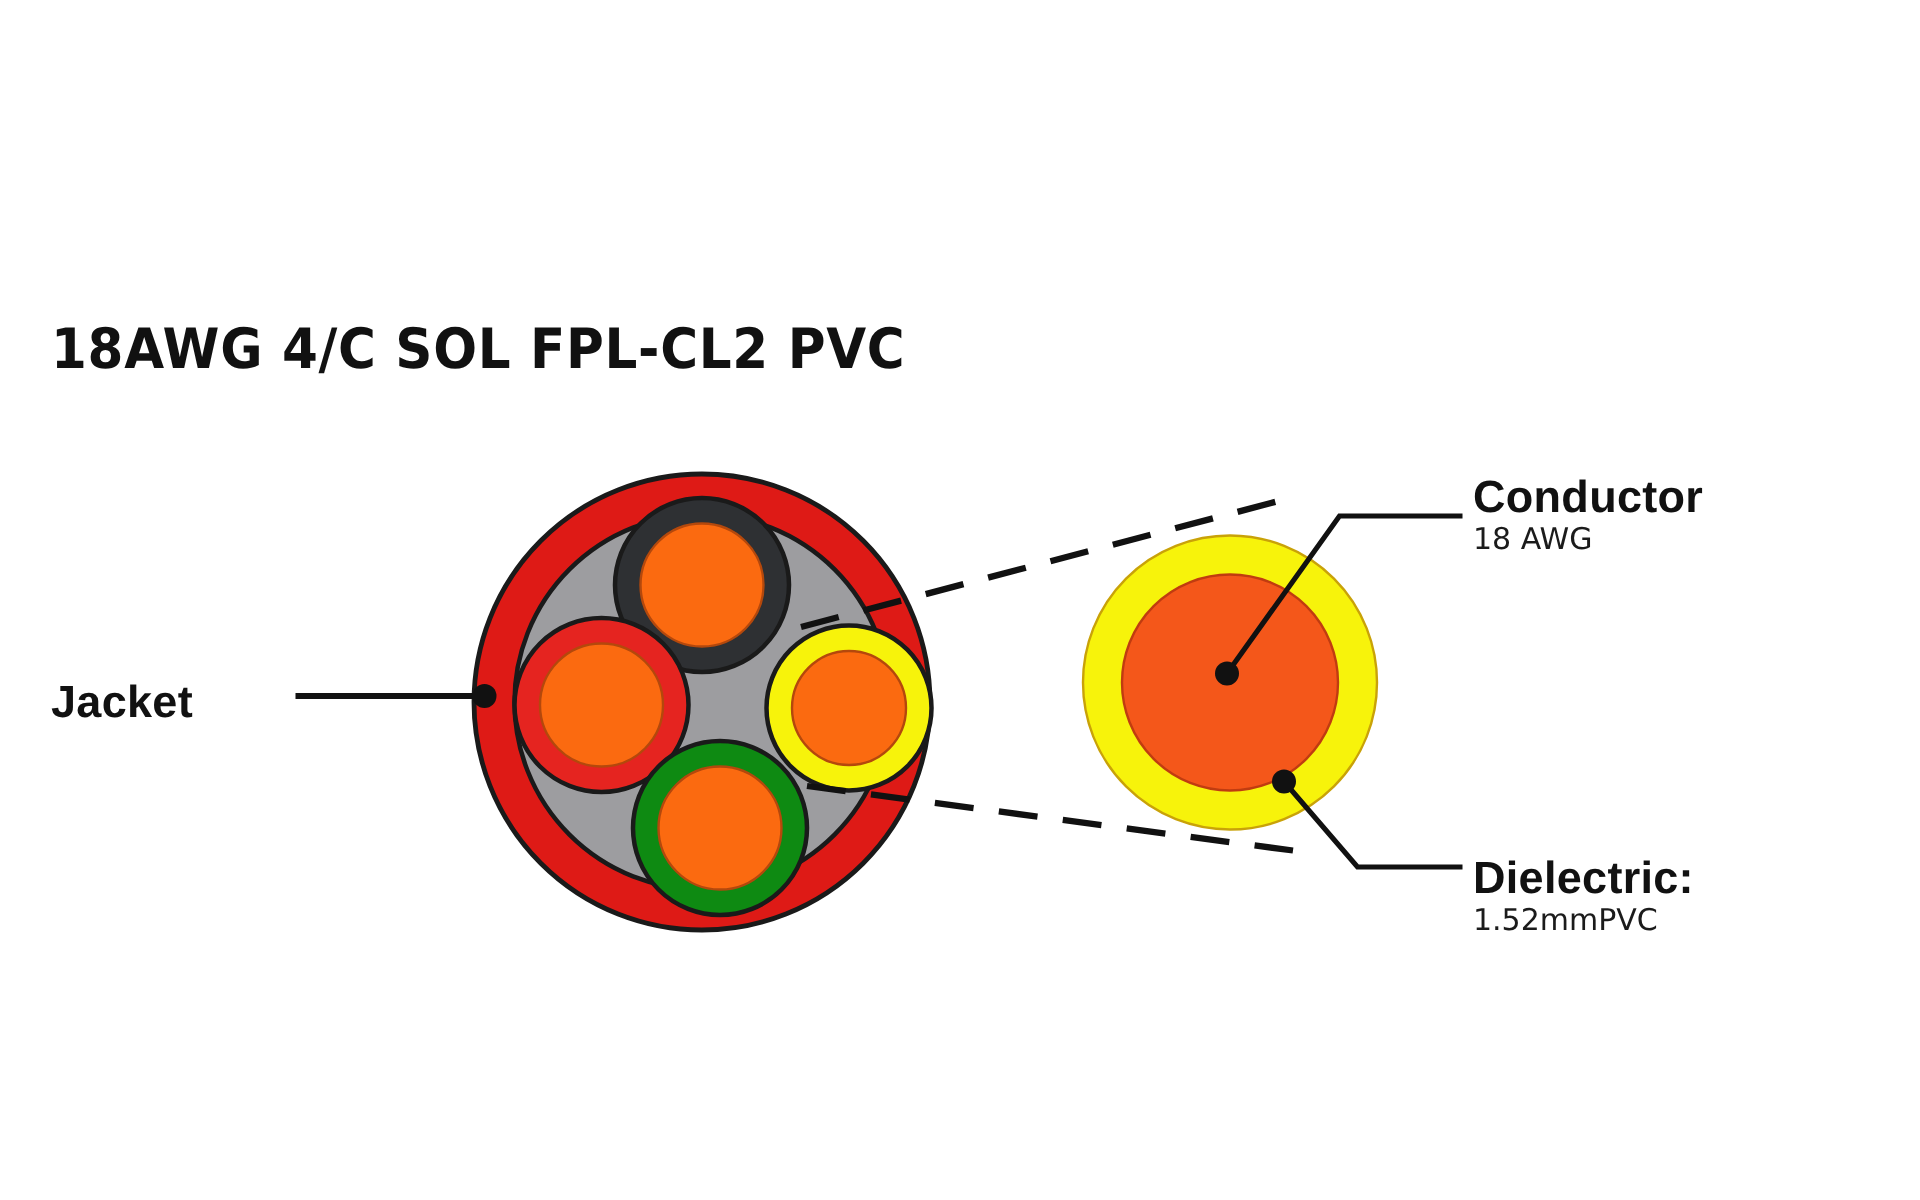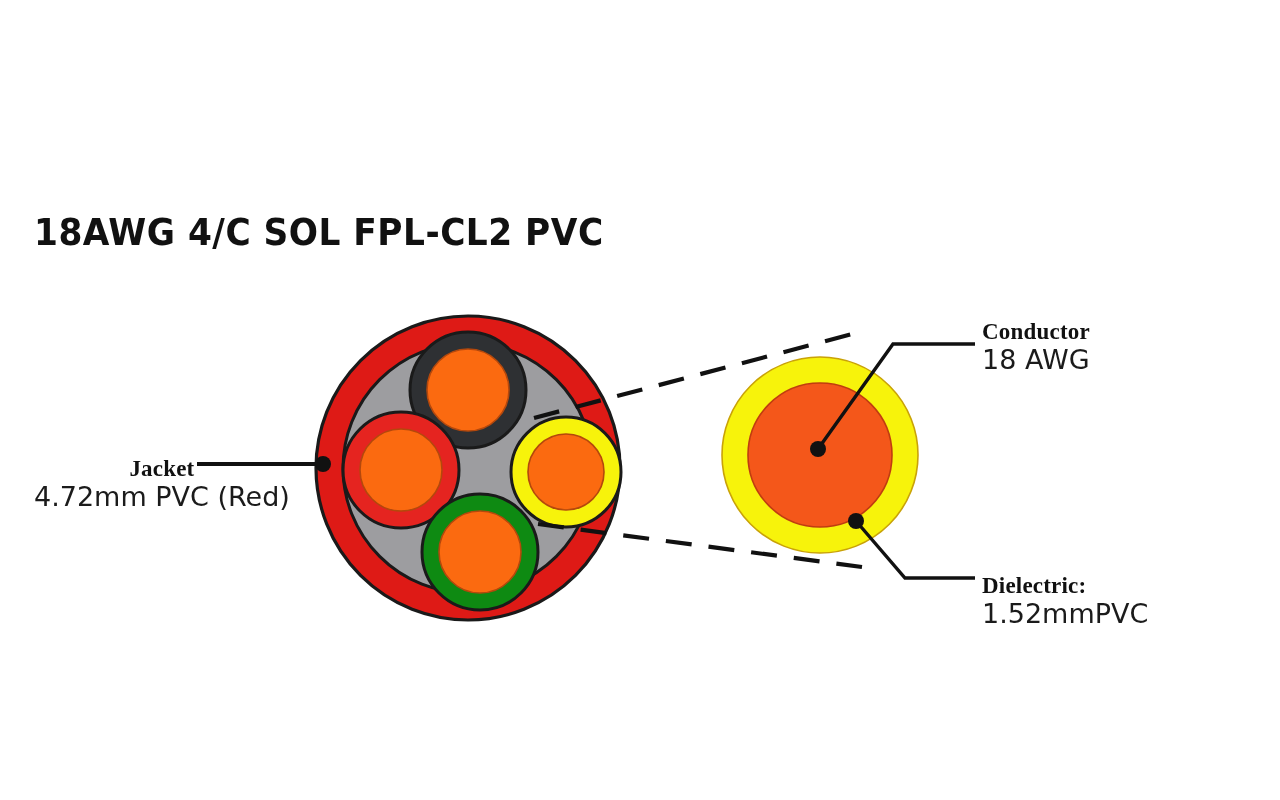--- a/index.html
+++ b/index.html
@@ -39,31 +39,31 @@
     transform: scaleX(0.93);
     transform-origin: left top;
   }
 
   
   .callout {
     position: absolute;
     white-space: nowrap;
   }
   .callout .head {
-    font-family: Liberation Serif, serif;
+    font-family: Liberation Sans, sans-serif;
     font-weight: bold;
-    font-size: 23px;
+    font-size: 30px;
     line-height: 28px;
     color: #111111;
     letter-spacing: 0.2px;
   }
   .callout .sub {
     font-family: "DejaVu Sans", sans-serif;
     font-weight: normal;
-    font-size: 27px;
+    font-size: 20px;
     line-height: 27px;
     color: #1b1b1b;
     letter-spacing: 0px;
   }
 
   #callout-jacket {
     left: 34px;
     top: 455px;
     text-align: center;
   }
@@ -136,21 +136,20 @@
 
     <g>
       <path d="M 856 521 L 905 578 L 975 578" stroke="#111111" stroke-width="3.4" fill="none"></path>
       <circle cx="856" cy="521" r="8" fill="#111111"></circle>
     </g>
 
   </svg>
 
   <div class="callout" id="callout-jacket">
     <div class="head">Jacket</div>
-    <div class="sub">4.72mm PVC (Red)</div>
   </div>
 
   <div class="callout" id="callout-conductor">
     <div class="head">Conductor</div>
     <div class="sub">18 AWG</div>
   </div>
 
   <div class="callout" id="callout-dielectric">
     <div class="head">Dielectric:</div>
     <div class="sub">1.52mmPVC</div>

